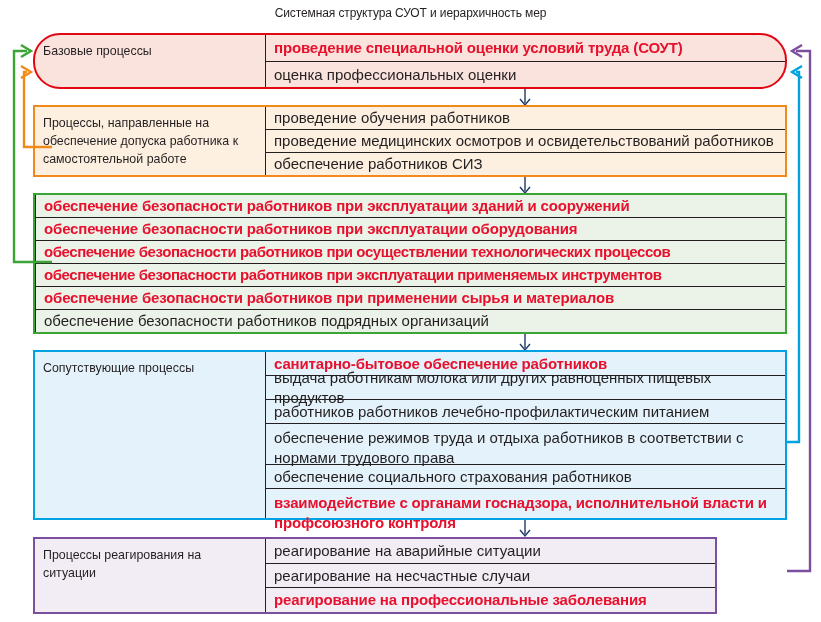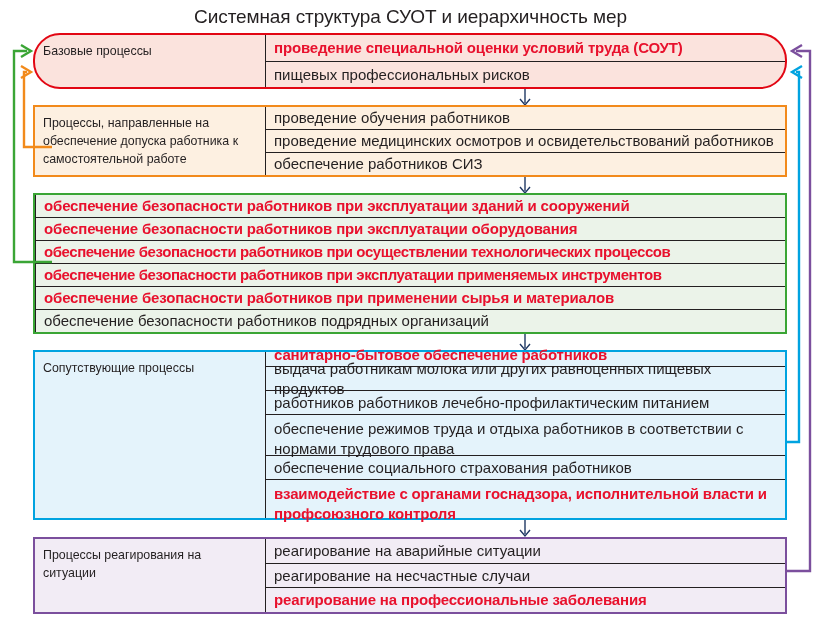--- a/index.html
+++ b/index.html
@@ -14,21 +14,21 @@
     background: #ffffff;
     font-family: "Liberation Sans", sans-serif;
     overflow: hidden;
   }
   #page-title {
     position: absolute;
     left: 0;
     top: 6px;
     width: 821px;
     text-align: center;
-    font-size: 19px;
+    font-size: 12px;
     color: #231f20;
     letter-spacing: -0.1px;
   }
 
   
   .group {
     position: absolute;
     box-sizing: border-box;
     display: flex;
     border-style: solid;
@@ -69,21 +69,21 @@
   .group .row.tight { letter-spacing: -0.42px; }
 
   
   .g-red    { border-color: #e20613; border-width: 2.5px; background: #fbe3dd; border-radius: 27px; }
   .g-red    .rows { border-left-color: #231f20; }
   .g-orange { border-color: #f28a1b; border-width: 2.5px; background: #fdf0e1; }
   .g-orange .rows { border-left-color: #231f20; }
   .g-green  { border-color: #3aa535; border-width: 2.5px; background: #ebf3e9; }
   .g-green  .rows { border-left-color: #231f20; }
   .g-blue   { border-color: #00a3e0; border-width: 2.5px; background: #e4f3fb; }
-  .g-blue   .rows { border-left-color: #231f20; justify-content: flex-end; }
+  .g-blue   .rows { border-left-color: #231f20; }
   .g-purple { border-color: #7b4f9d; border-width: 2.5px; background: #f2ecf5; }
   .g-purple .rows { border-left-color: #231f20; }
 
   
   .down-arrow {
     position: absolute;
     width: 18px;
     height: 20px;
     left: 516px;
   }
@@ -100,21 +100,21 @@
 <body>
 
 <div id="canvas">
 
   <div id="page-title">Системная структура СУОТ и иерархичность мер</div>
 
   <div class="group g-red" style="left:33px; top:33px; width:754px; height:56px;">
     <div class="left-cell">Базовые процессы</div>
     <div class="rows">
       <div class="row hl" style="height:27px;">проведение специальной оценки условий труда (СОУТ)</div>
-      <div class="row" style="height:26px;">пищевых профессиональных рисков</div>
+      <div class="row" style="height:26px;">оценка профессиональных оценки</div>
     </div>
   </div>
 
   <svg class="down-arrow" style="top:88px;" viewBox="0 0 18 20">
     <path d="M9 1 L9 15" stroke="#1f3864" stroke-width="1.4" fill="none"></path>
     <path d="M4 11 L9 17 L14 11" stroke="#1f3864" stroke-width="1.4" fill="none"></path>
   </svg>
 
   <div class="group g-orange" style="left:33px; top:105px; width:754px; height:72px;">
     <div class="left-cell">Процессы, направленные на обеспечение допуска работника к самостоятельной работе</div>
@@ -156,21 +156,21 @@
       <div class="row" style="height:24px;">обеспечение социального страхования работников</div>
       <div class="row hl" style="height:38px; align-items:flex-start; padding-top:4px;">взаимодействие с органами госнадзора, исполнительной власти и профсоюз­ного контроля</div>
     </div>
   </div>
 
   <svg class="down-arrow" style="top:519px;" viewBox="0 0 18 20">
     <path d="M9 1 L9 15" stroke="#1f3864" stroke-width="1.4" fill="none"></path>
     <path d="M4 11 L9 17 L14 11" stroke="#1f3864" stroke-width="1.4" fill="none"></path>
   </svg>
 
-  <div class="group g-purple" style="left:33px; top:537px; width:754px; height:77px;">
+  <div class="group g-purple" style="left:33px; top:537px; width:684px; height:77px;">
     <div class="left-cell">Процессы реагирования на ситуации</div>
     <div class="rows">
       <div class="row" style="height:25px;">реагирование на аварийные ситуации</div>
       <div class="row" style="height:24px;">реагирование на несчастные случаи</div>
       <div class="row hl" style="height:23px;">реагирование на профессиональные заболевания</div>
     </div>
   </div>
 
   <svg id="connectors" viewBox="0 0 821 622">
 

